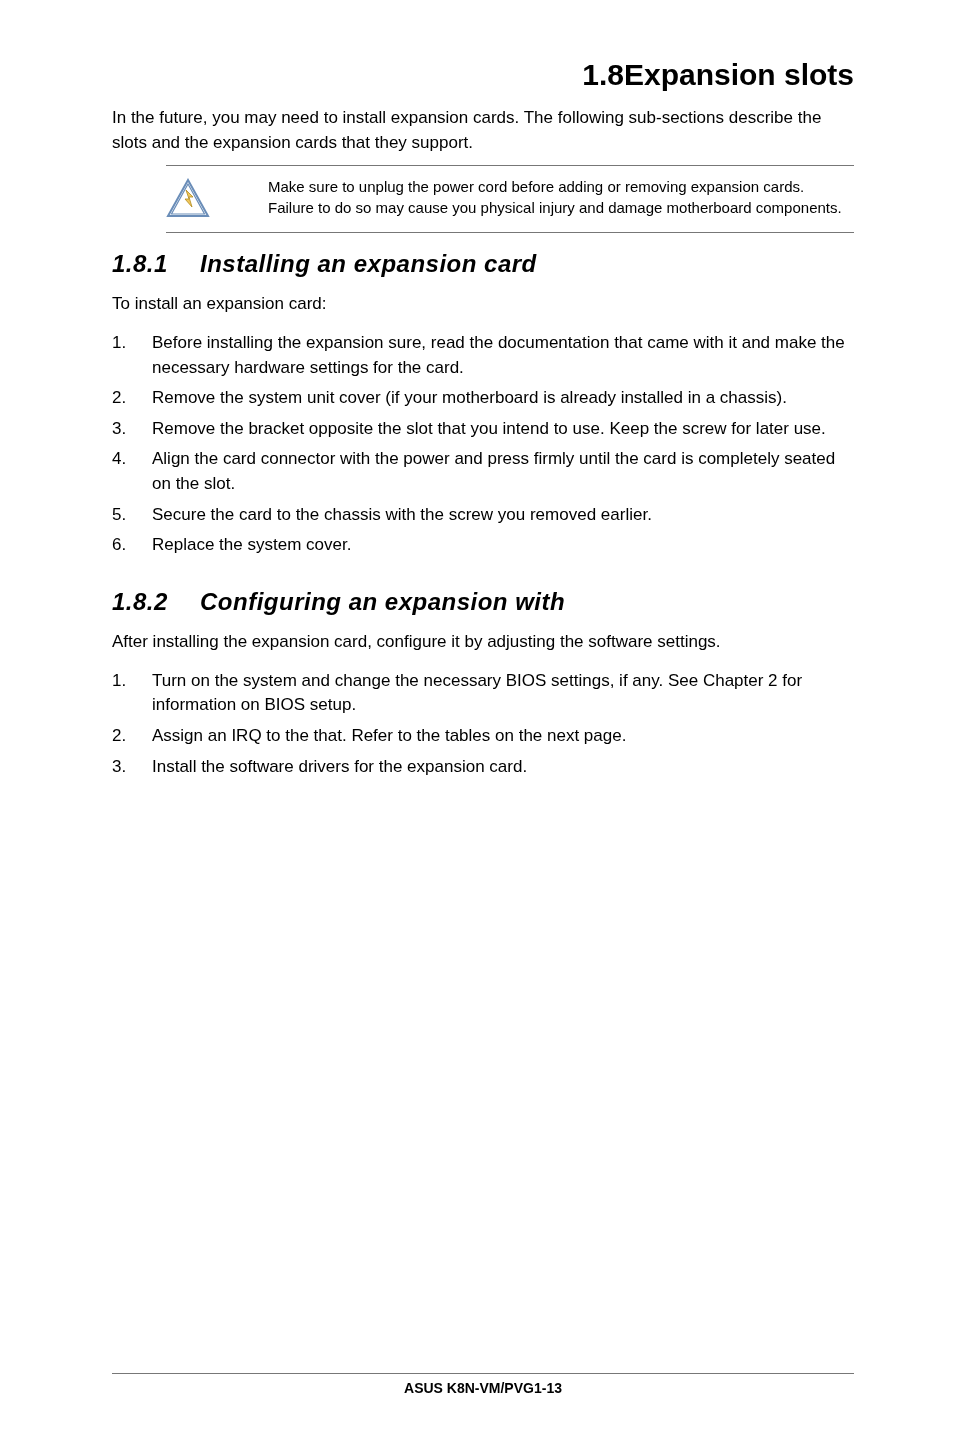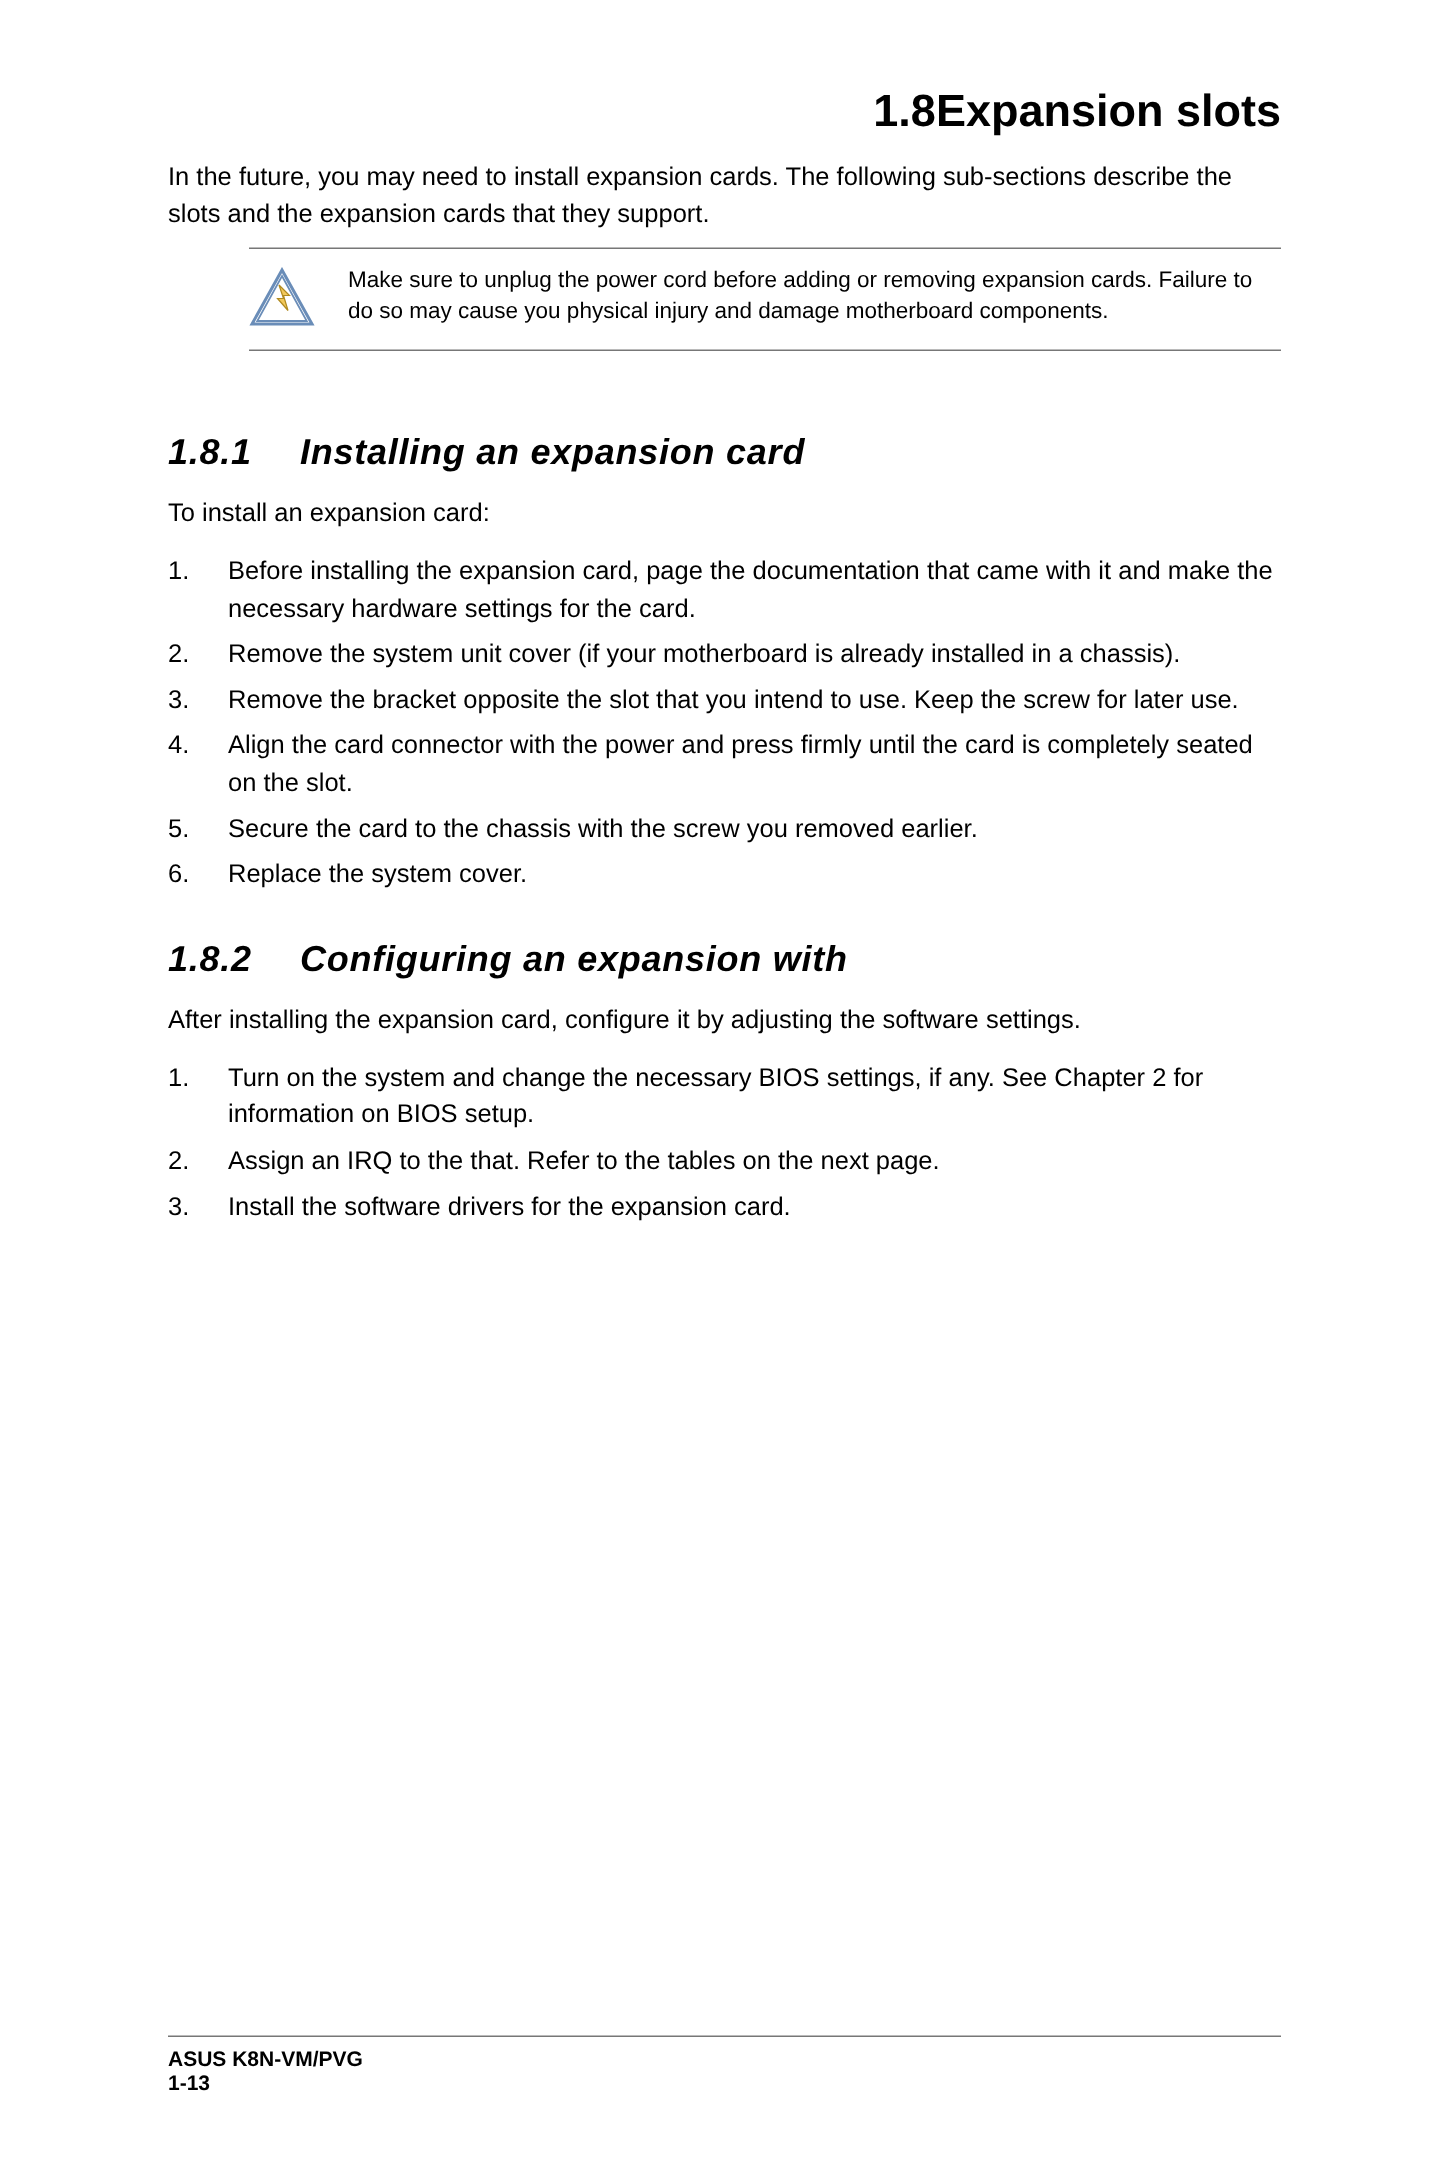--- a/index.html
+++ b/index.html
@@ -21,21 +21,22 @@
     line-height: 1.45;
     margin-bottom: 10px;
   }
   .warn-row {
     display: flex;
     align-items: flex-start;
     border-top: 1px solid #777;
     border-bottom: 1px solid #777;
     padding: 10px 0;
     margin-left: 54px;
-    margin-bottom: 54px;
+    margin-bottom: 17px;
+    gap: 36px;
   }
   .warn-icon { flex: 0 0 auto; margin-right: 22px; margin-top: 2px; }
   .warn-text { font-size: 15px; line-height: 1.4; }
   .sub-title {
     font-size: 24px;
     font-weight: bold;
     letter-spacing: 0.5px;
     margin-bottom: 14px;
     font-family: Verdana, Geneva, sans-serif;
     font-style: italic;
@@ -67,21 +68,20 @@
     position: absolute;
     bottom: 42px;
     left: 112px;
     right: 100px;
     border-top: 1px solid #777;
     padding-top: 6px;
     display: flex;
     justify-content: center;
     font-size: 14px;
     font-weight: bold;
-    flex-direction: column;
   }
   body { position: relative; min-height: 1438px; }
 </style>
 </head>
 <body>
 
 <h1 class="main-title">
   <span class="num">1.8</span><span>Expansion slots</span>
 </h1>
 
@@ -99,21 +99,21 @@
 </div>
 
 <h2 class="sub-title">
   <span class="snum">1.8.1</span><span>Installing an expansion card</span>
 </h2>
 
 <p class="lead">To install an expansion card:</p>
 
 <ol class="steps">
   <li>
-      <span>Before installing the expansion card, page the documentation that came with it and make the necessary hardware settings for the card.</span>
+      <span>Before installing the expansion sure, read the documentation that came with it and make the necessary hardware settings for the card.</span>
     </li>
   <li>
       <span>Remove the system unit cover (if your motherboard is already installed in a chassis).</span>
     </li>
   <li>
       <span>Remove the bracket opposite the slot that you intend to use. Keep the screw for later use.</span>
     </li>
   <li>
       <span>Align the card connector with the power and press firmly until the card is completely seated on the slot.</span>
     </li>

